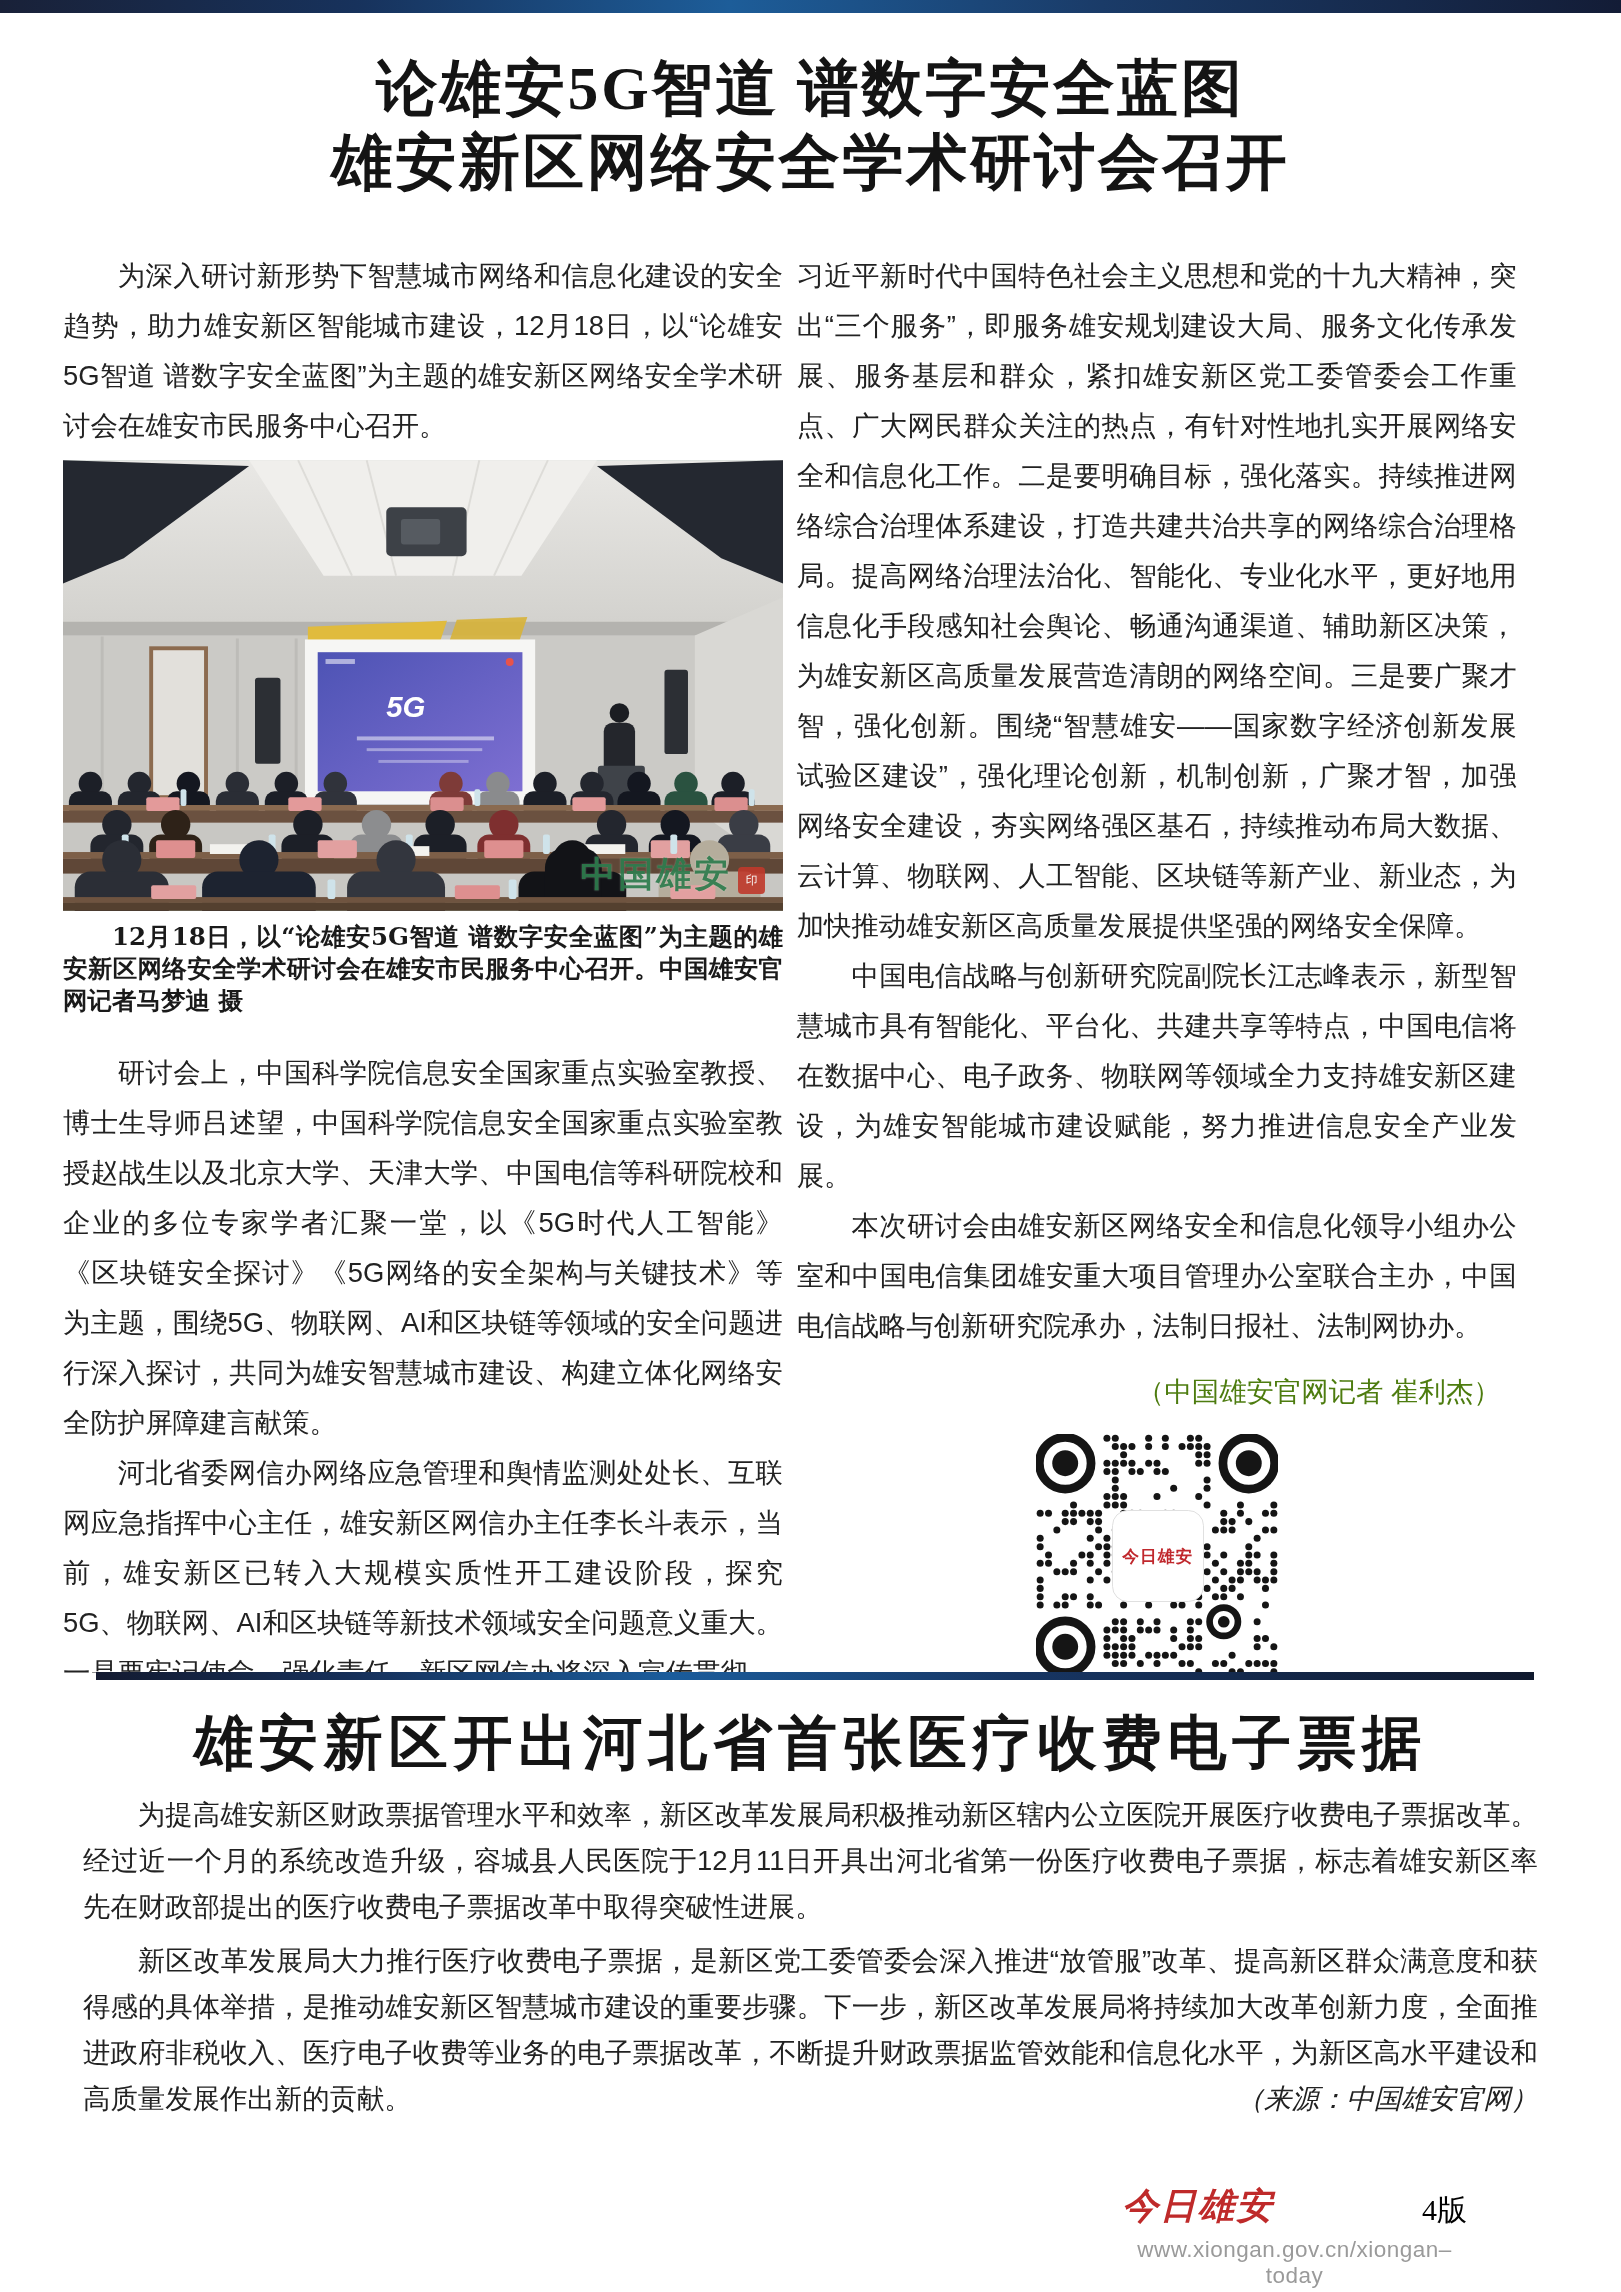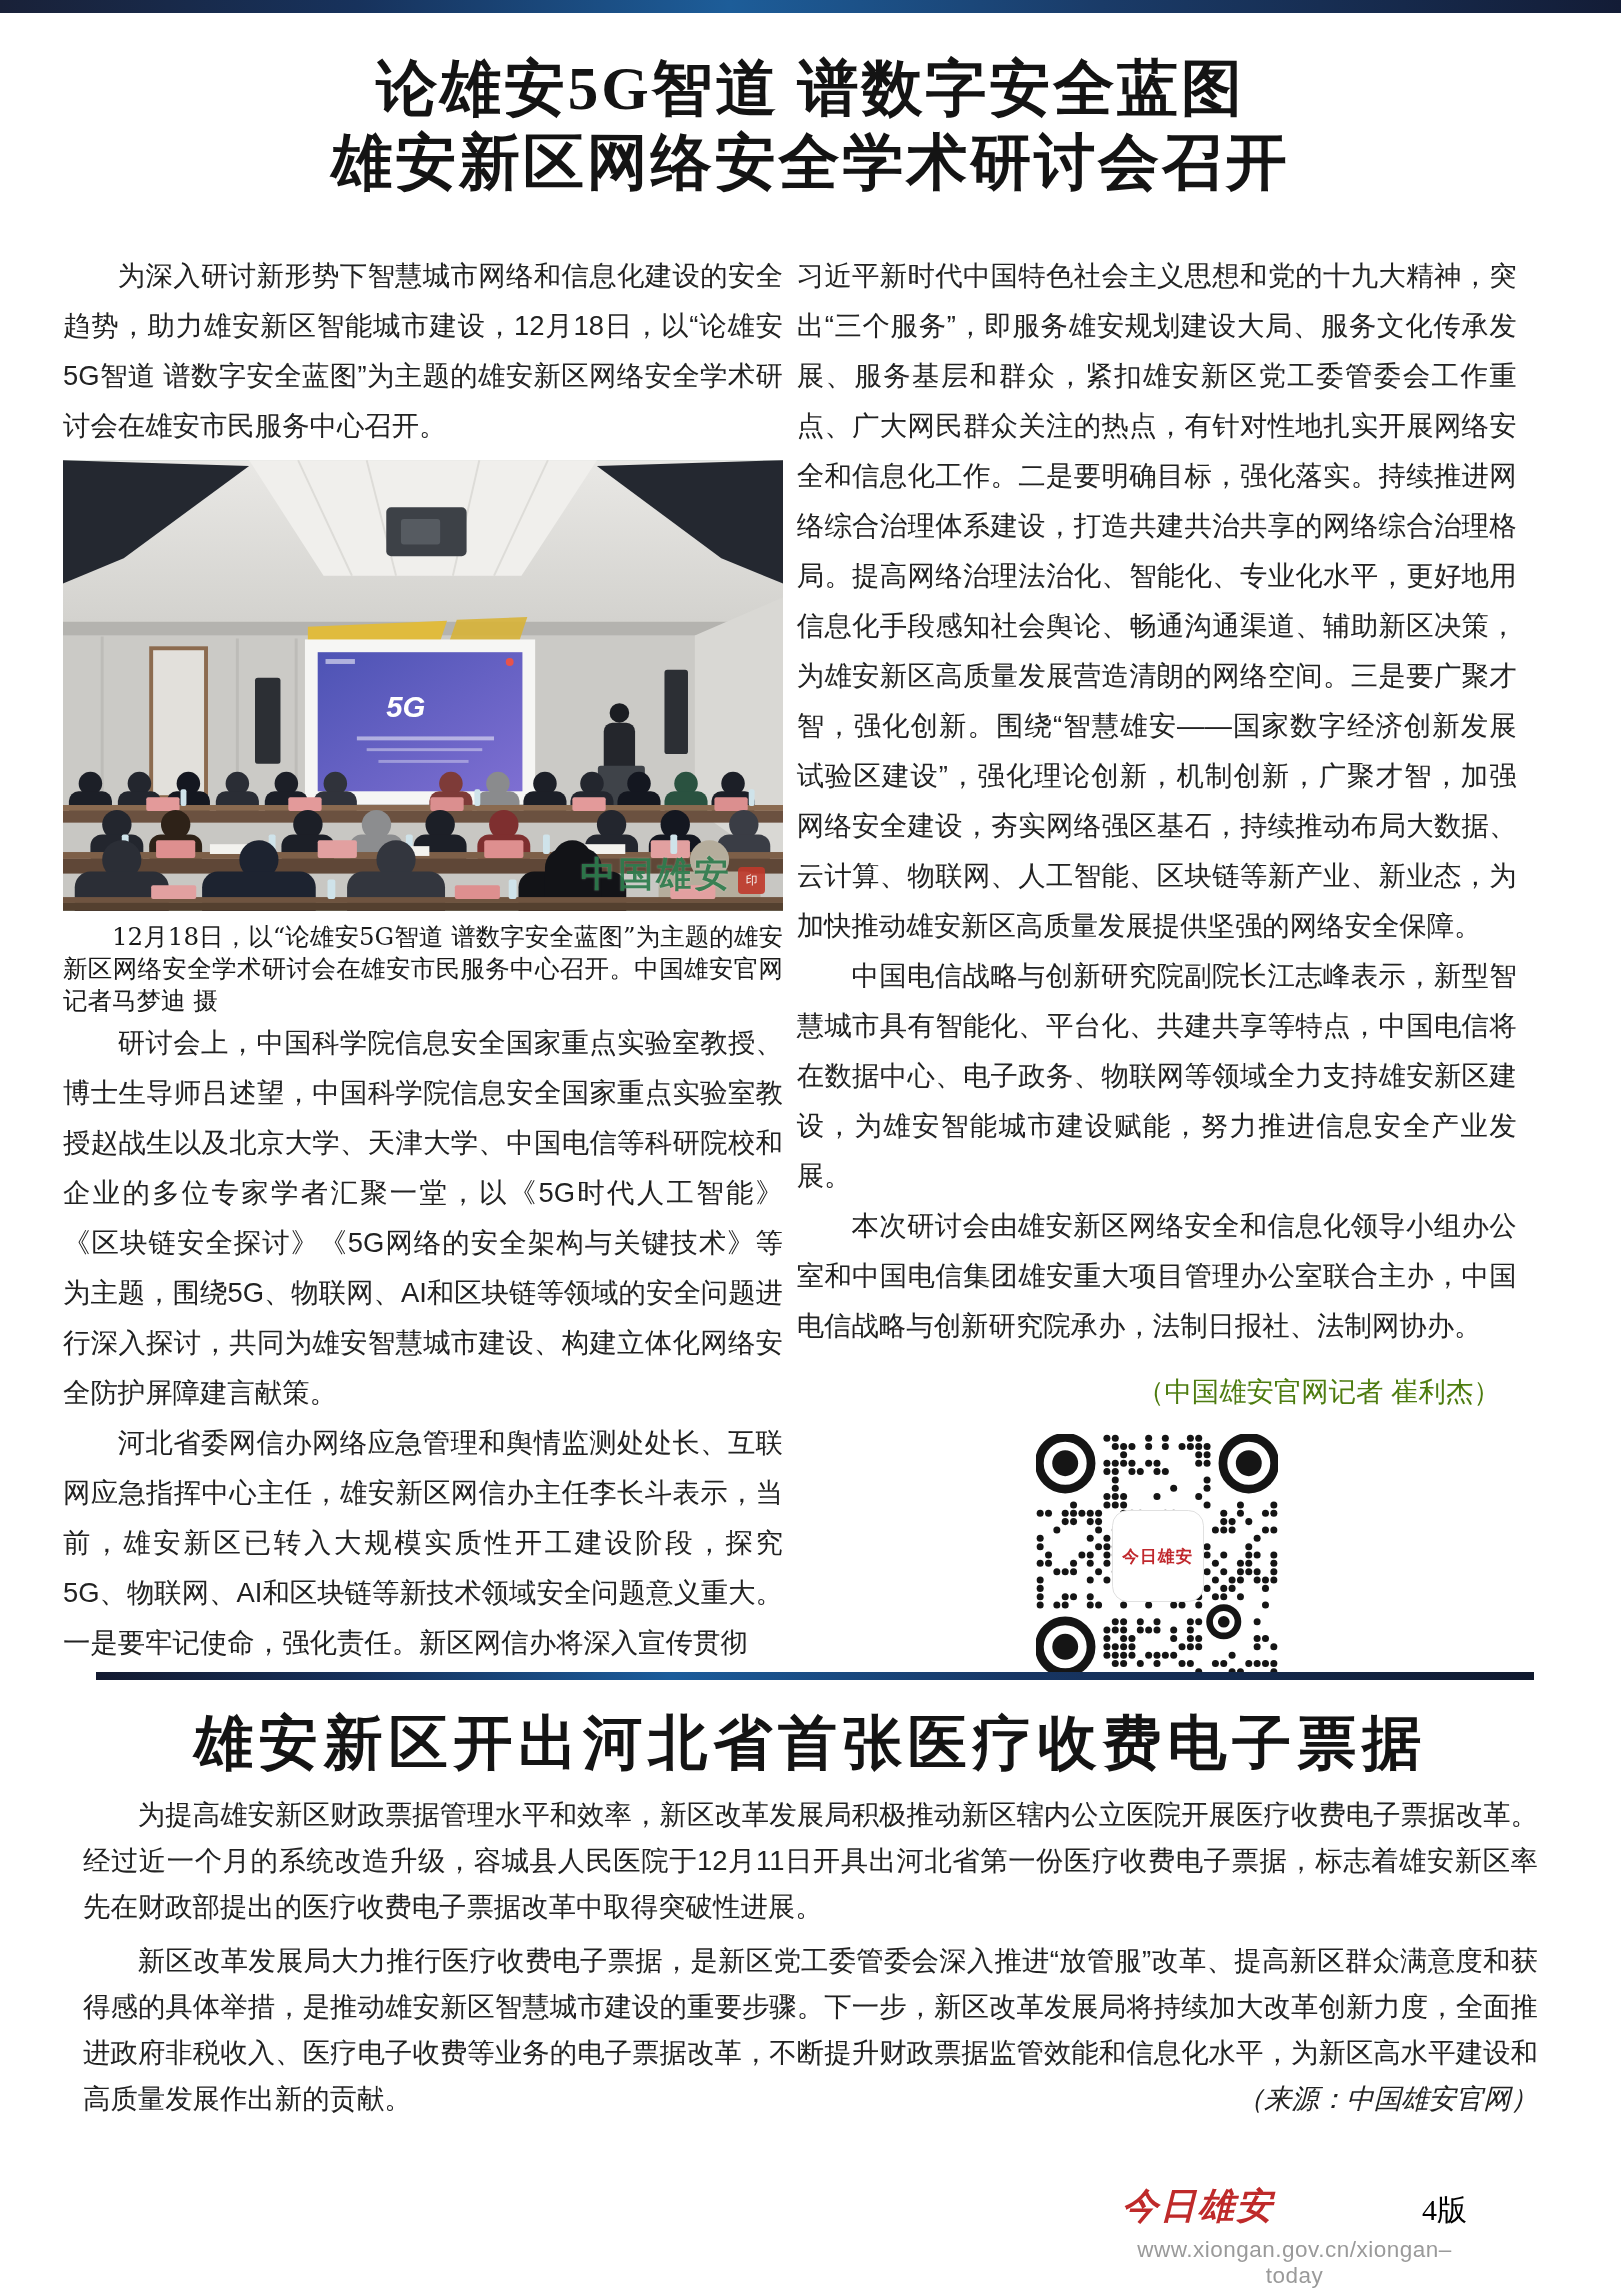--- a/index.html
+++ b/index.html
@@ -56,23 +56,23 @@
     color:#2f7d4e;opacity:.92;text-shadow:0 0 2px rgba(255,255,255,.35);
   }
   .photo-seal{
     position:absolute;right:17.6px;bottom:17.6px;width:27.4px;height:27.4px;
     background:#c0392b;border-radius:3.9px;opacity:.9;
     color:#ffffff;font-size:11.8px;line-height:27.4px;text-align:center;
     font-family:"Liberation Serif",serif;
   }
   .caption{
     font-family:"DejaVu Serif","Liberation Serif",serif;
-    font-weight:400;font-size:24.5px;line-height:32px;
+    font-weight:700;font-size:24.5px;line-height:32px;
     text-align:justify;text-indent:2em;
-    color:#1a1a1a;margin:0 0 1px 0;
+    color:#1a1a1a;margin:0 0 31px 0;
   }
   
   .qr-block{margin-top:17.6px;text-align:center;}
   .qr{
     position:relative;display:inline-block;
     width:242px;height:242px;
   }
   .qr-center-label{
     position:absolute;left:50%;top:50%;
     width:90px;height:90px;margin:-45px 0 0 -45px;

